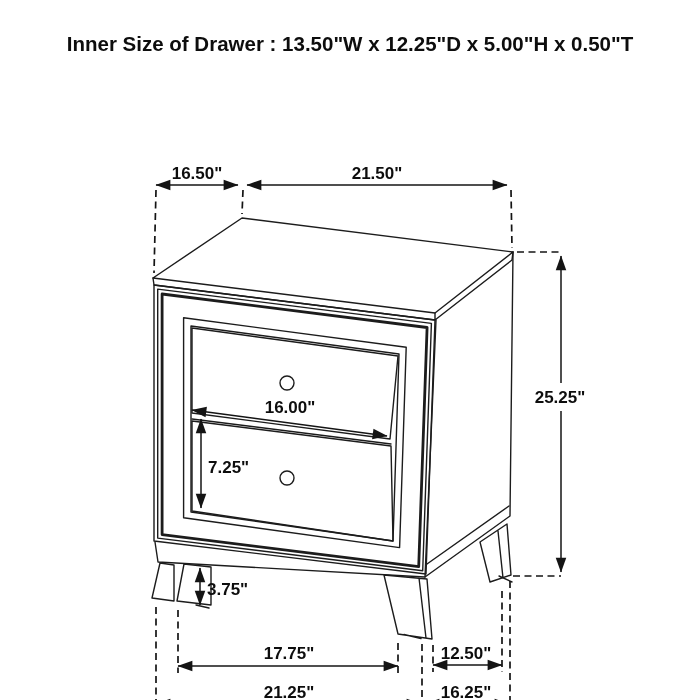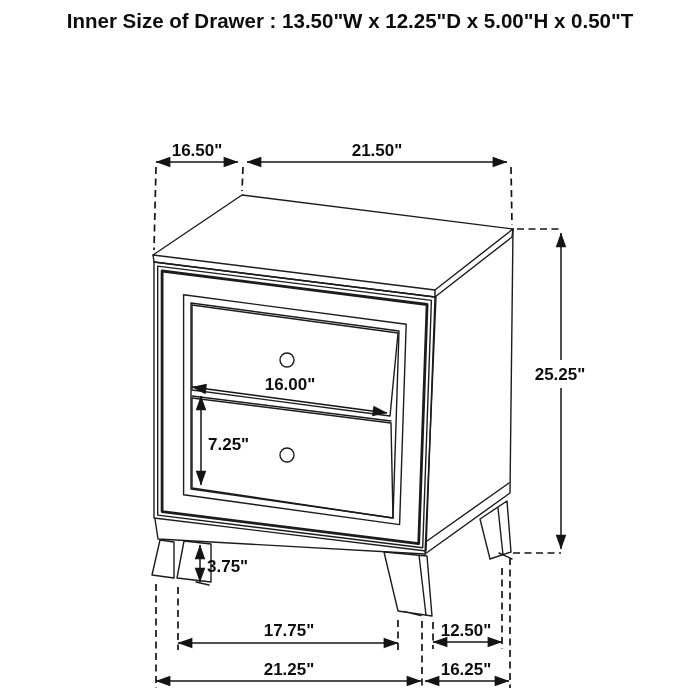--- a/index.html
+++ b/index.html
@@ -1,19 +1,19 @@
 <!DOCTYPE html>
 <html><head>
 <meta charset="utf-8">
 <style>
   html,body{
     margin:0;padding:0;width:700px;height:700px;background:#ffffff;
     font-family:"Liberation Sans", sans-serif;overflow:hidden;
   }
-  .stage{position:relative;width:700px;height:612px;background:#fff;}
+  .stage{position:relative;width:700px;height:612px;background:#fff;margin-top:23px;}
   svg{display:block;}
   .ln{fill:none;stroke:#1c1c1c;stroke-width:1.4;stroke-linejoin:round;stroke-linecap:round;}
   .thick{stroke-width:2.8;}
   .dim{fill:none;stroke:#141414;stroke-width:1.5;}
   .ext{fill:none;stroke:#141414;stroke-width:1.7;stroke-dasharray:7 4.5;}
   .lbl{font-family:"Liberation Sans", sans-serif;font-weight:bold;font-size:17px;fill:#0d0d0d;text-anchor:middle;}
   .lbl.start{text-anchor:start;}
   .title-text{font-family:"Liberation Sans", sans-serif;font-weight:bold;font-size:20.5px;fill:#0d0d0d;text-anchor:middle;}
 </style>
 </head>

